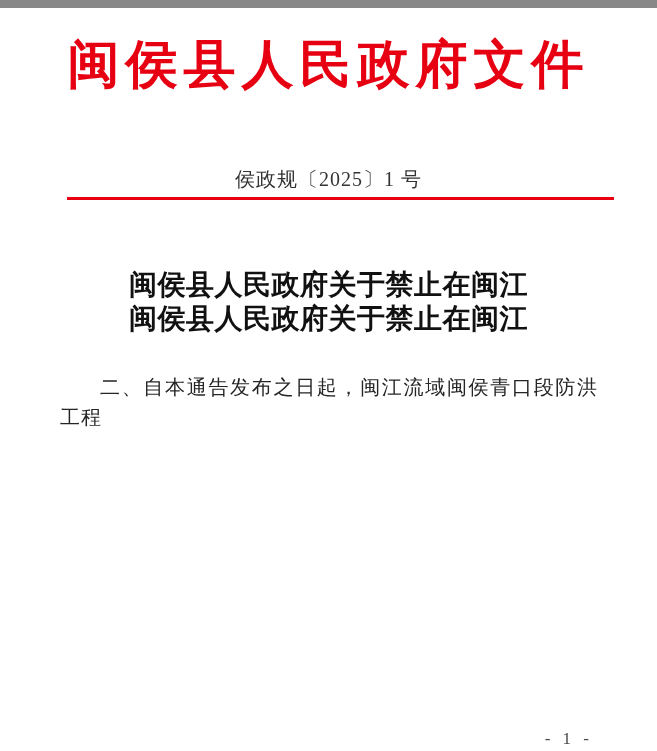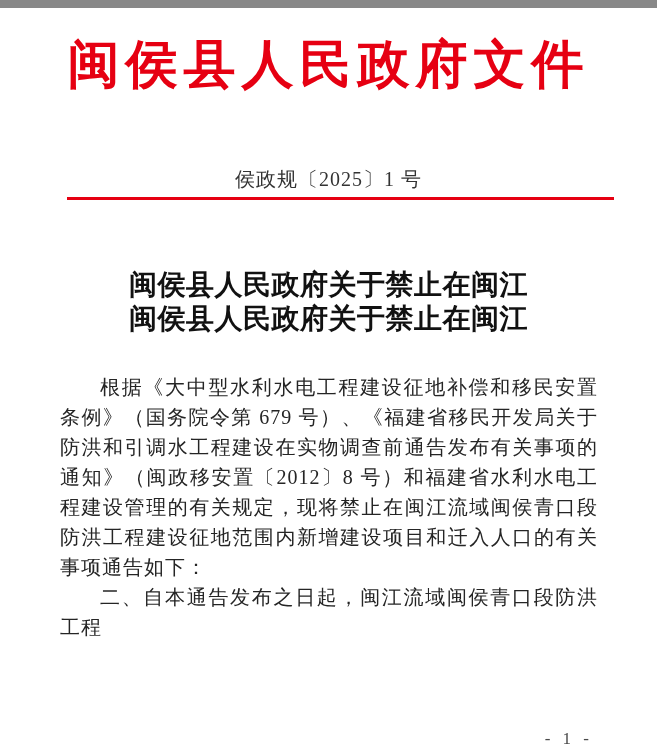--- a/index.html
+++ b/index.html
@@ -83,19 +83,18 @@
   <div class="doc-number">侯政规〔2025〕1 号</div>
 
   <div class="red-rule"></div>
 
   <div class="doc-title">
     <div>闽侯县人民政府关于禁止在闽江</div>
     <div>闽侯县人民政府关于禁止在闽江</div>
   </div>
 
   <div class="body">
-    <p>根据《大中型水利水电工程建设征地补偿和移民安置条例》（国务院令第 679 号）、《福建省移民开发局关于防洪和引调水工程建设在实物调查前通告发布有关事项的通知》（闽政移安置〔2012〕8 号）和福建省水利水电工程建设管理的有关规定，现将禁止在闽江流域闽侯青口段防洪工程建设征地范围内新增建设项目和迁入人口的有关事项通告如下：</p>
     <p>二、自本通告发布之日起，闽江流域闽侯青口段防洪工程</p>
   </div>
 
   <div class="page-number">- 1 -</div>
 
 </div>
 
 </body></html>

